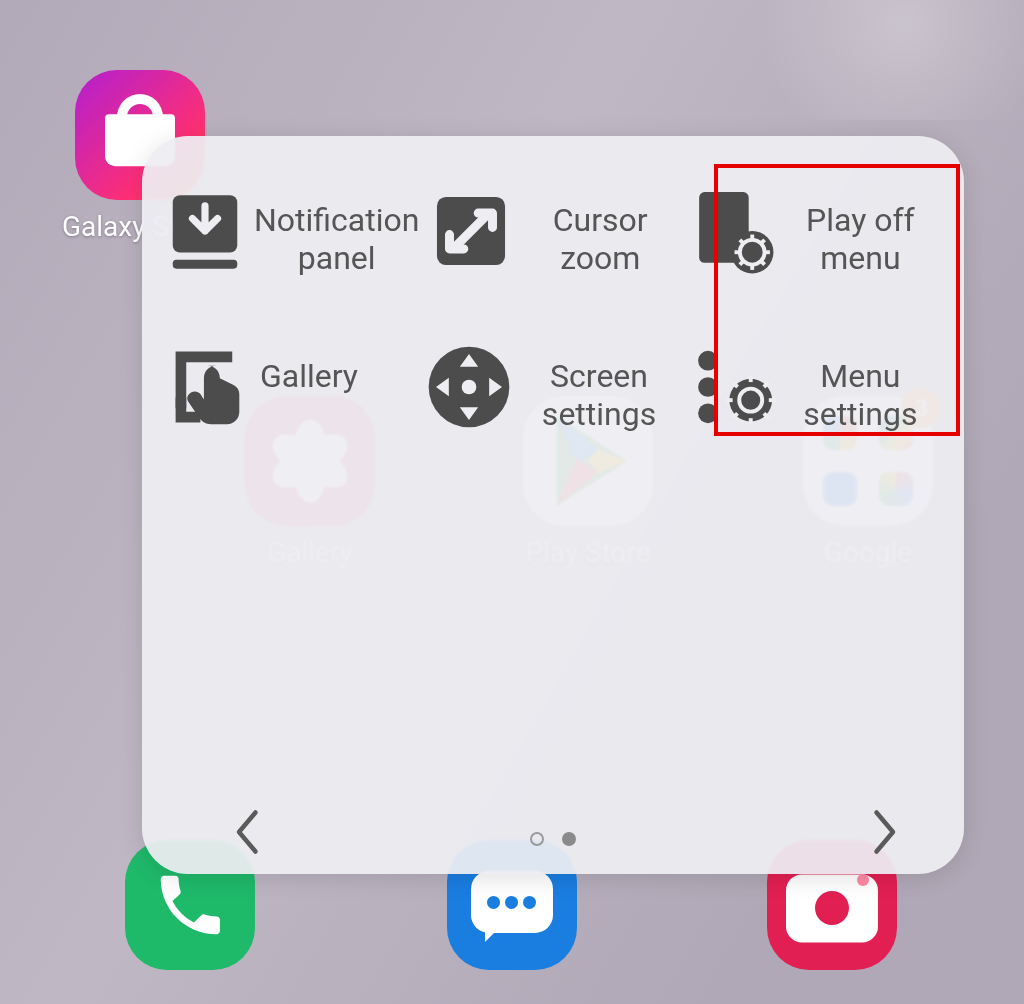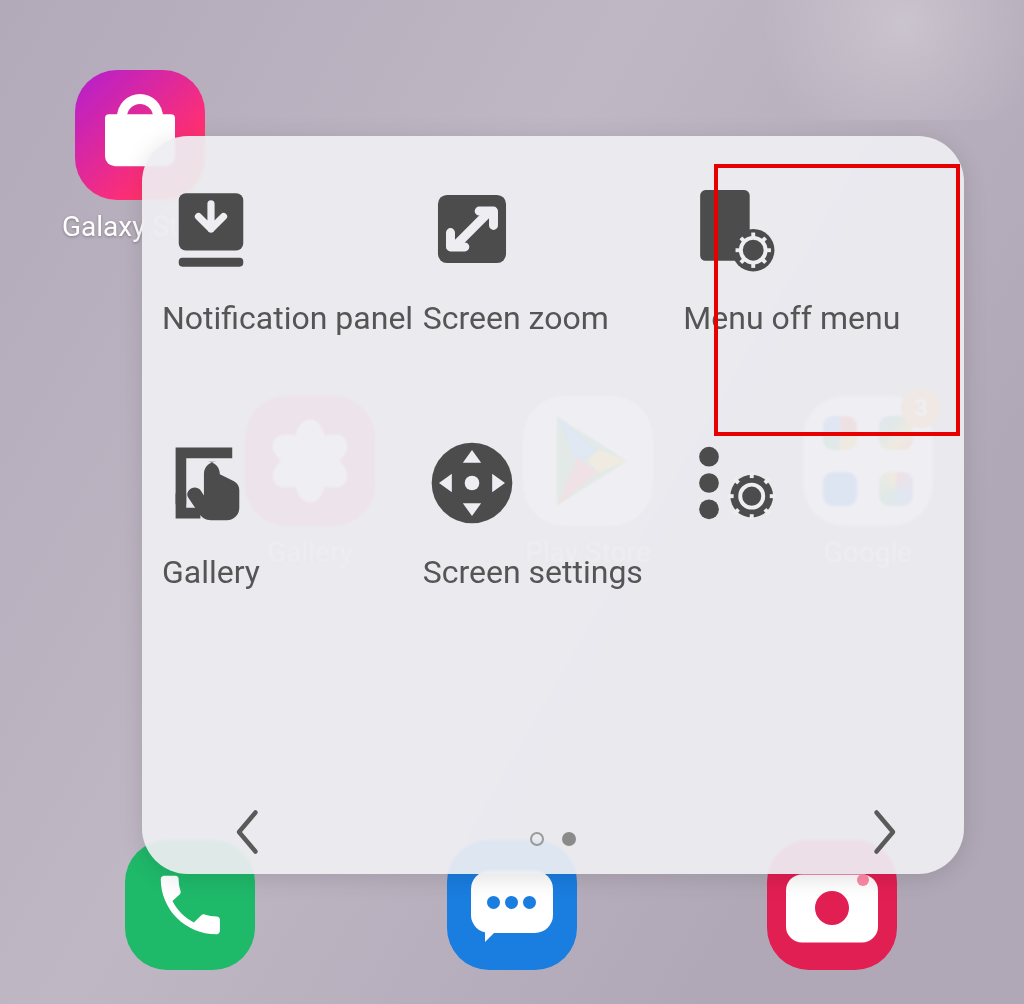--- a/index.html
+++ b/index.html
@@ -50,21 +50,21 @@
   .cam .body { position:absolute; left:50%; top:50%; transform:translate(-50%,-45%); width:92px; height:68px; background:#fff; border-radius:16px; }
   .cam .lens { position:absolute; left:50%; top:52%; transform:translate(-50%,-50%); width:34px; height:34px; background:#e21f52; border-radius:50%; }
   .cam .dot { position:absolute; right:28px; top:34px; width:12px; height:12px; background:#ff8aa6; border-radius:50%; }
 
   
   .badge { position:absolute; top:-8px; right:-8px; width:40px; height:40px; border-radius:50%; background:#ff9a2e; color:#fff; font-size:24px; font-weight:600; line-height:40px; text-align:center; }
 
   
   .panel { position:absolute; left:142px; top:136px; width:822px; height:738px; background:rgba(238,238,242,.93); border-radius:46px; box-shadow: 0 4px 24px rgba(0,0,0,.12); backdrop-filter: blur(1px); }
   .grid { position:absolute; top:44px; left:20px; right:20px; display:grid; grid-template-columns:repeat(3,1fr); row-gap:56px; }
-  .item { display:flex; flex-direction:column; align-items:flex-start; cursor:pointer; }
+  .item { display:flex; flex-direction:row; align-items:flex-end; cursor:pointer; }
   .ic { width:98px; height:98px; display:flex; align-items:center; justify-content:center; }
   .cap { margin-top:22px; color:#555; font-size:32px; line-height:1.18; text-align:center; min-height:78px; }
 
   
   .hl { position:absolute; border:4px solid #e60000; pointer-events:none; }
 
   
   .pager { position:absolute; bottom:28px; left:0; right:0; display:flex; align-items:center; justify-content:center; gap:18px; }
   .pdot { width:14px; height:14px; border-radius:50%; }
   .pdot.hollow { border:2px solid #9a9a9a; background:transparent; }
@@ -174,42 +174,42 @@
     </div>
 
     <div class="item">
       <div class="ic">
         <svg width="86" height="86" viewBox="0 0 48 48">
           <rect class="gi" x="5" y="5" width="38" height="38" rx="5"></rect>
           <path d="M16 32 32 16" stroke="#eeeef2" stroke-width="5" stroke-linecap="round"></path>
           <path d="M28 14h8v8M20 34h-8v-8" stroke="#eeeef2" stroke-width="5" fill="none" stroke-linecap="round" stroke-linejoin="round"></path>
         </svg>
       </div>
-      <div class="cap">Screen zoom</div>
+      <div class="cap">Cursor zoom</div>
     </div>
 
     <div class="item">
       <div class="ic">
         <svg width="92" height="92" viewBox="0 0 52 52">
           <rect class="gi" x="8" y="4" width="28" height="40" rx="3"></rect>
           <circle class="gi" cx="38" cy="38" r="12"></circle>
           <circle cx="38" cy="38" r="7" fill="none" stroke="#eeeef2" stroke-width="2.2"></circle>
           <g stroke="#eeeef2" stroke-width="2.2">
             <line x1="38" y1="28" x2="38" y2="31"></line>
               <line x1="38" y1="45" x2="38" y2="48"></line>
             <line x1="28" y1="38" x2="31" y2="38"></line>
               <line x1="45" y1="38" x2="48" y2="38"></line>
             <line x1="31" y1="31" x2="33" y2="33"></line>
               <line x1="43" y1="43" x2="45" y2="45"></line>
             <line x1="45" y1="31" x2="43" y2="33"></line>
               <line x1="33" y1="43" x2="31" y2="45"></line>
           </g>
         </svg>
       </div>
-      <div class="cap">Menu off menu</div>
+      <div class="cap">Play off menu</div>
     </div>
 
     <div class="item">
       <div class="ic">
         <svg width="92" height="92" viewBox="0 0 52 52">
           <path class="gi" d="M6 6h32v6H12v26h-6z"></path>
           <path class="gi" d="M6 32h6v8h8v6H6z"></path>
           <path class="gi" d="M24 14c4 0 7 3 7 7l8 4c2 1 3 3 3 5v10c0 4-3 7-7 7H26c-3 0-5-1-7-4l-6-9c-1-2 0-4 2-5 2-1 4 0 5 1l2 3V21c0-4 3-7 7-7z"></path>
         </svg>
       </div>
@@ -240,20 +240,21 @@
               <line x1="40" y1="43" x2="40" y2="47"></line>
             <line x1="25" y1="32" x2="29" y2="32"></line>
               <line x1="51" y1="32" x2="55" y2="32"></line>
             <line x1="29" y1="21" x2="32" y2="24"></line>
               <line x1="48" y1="40" x2="51" y2="43"></line>
             <line x1="51" y1="21" x2="48" y2="24"></line>
               <line x1="32" y1="40" x2="29" y2="43"></line>
           </g>
         </svg>
       </div>
+      <div class="cap">Menu settings</div>
     </div>
 
   </div>
 
   <div class="hl" style="left:572px; top:28px; width:246px; height:272px;"></div>
 
   <div class="arrow left">
     <svg width="30" height="48" viewBox="0 0 20 32" fill="none">
         <path d="M15 3 4 16l11 13" stroke-width="3" stroke-linecap="round" stroke-linejoin="round"></path>
       </svg>

